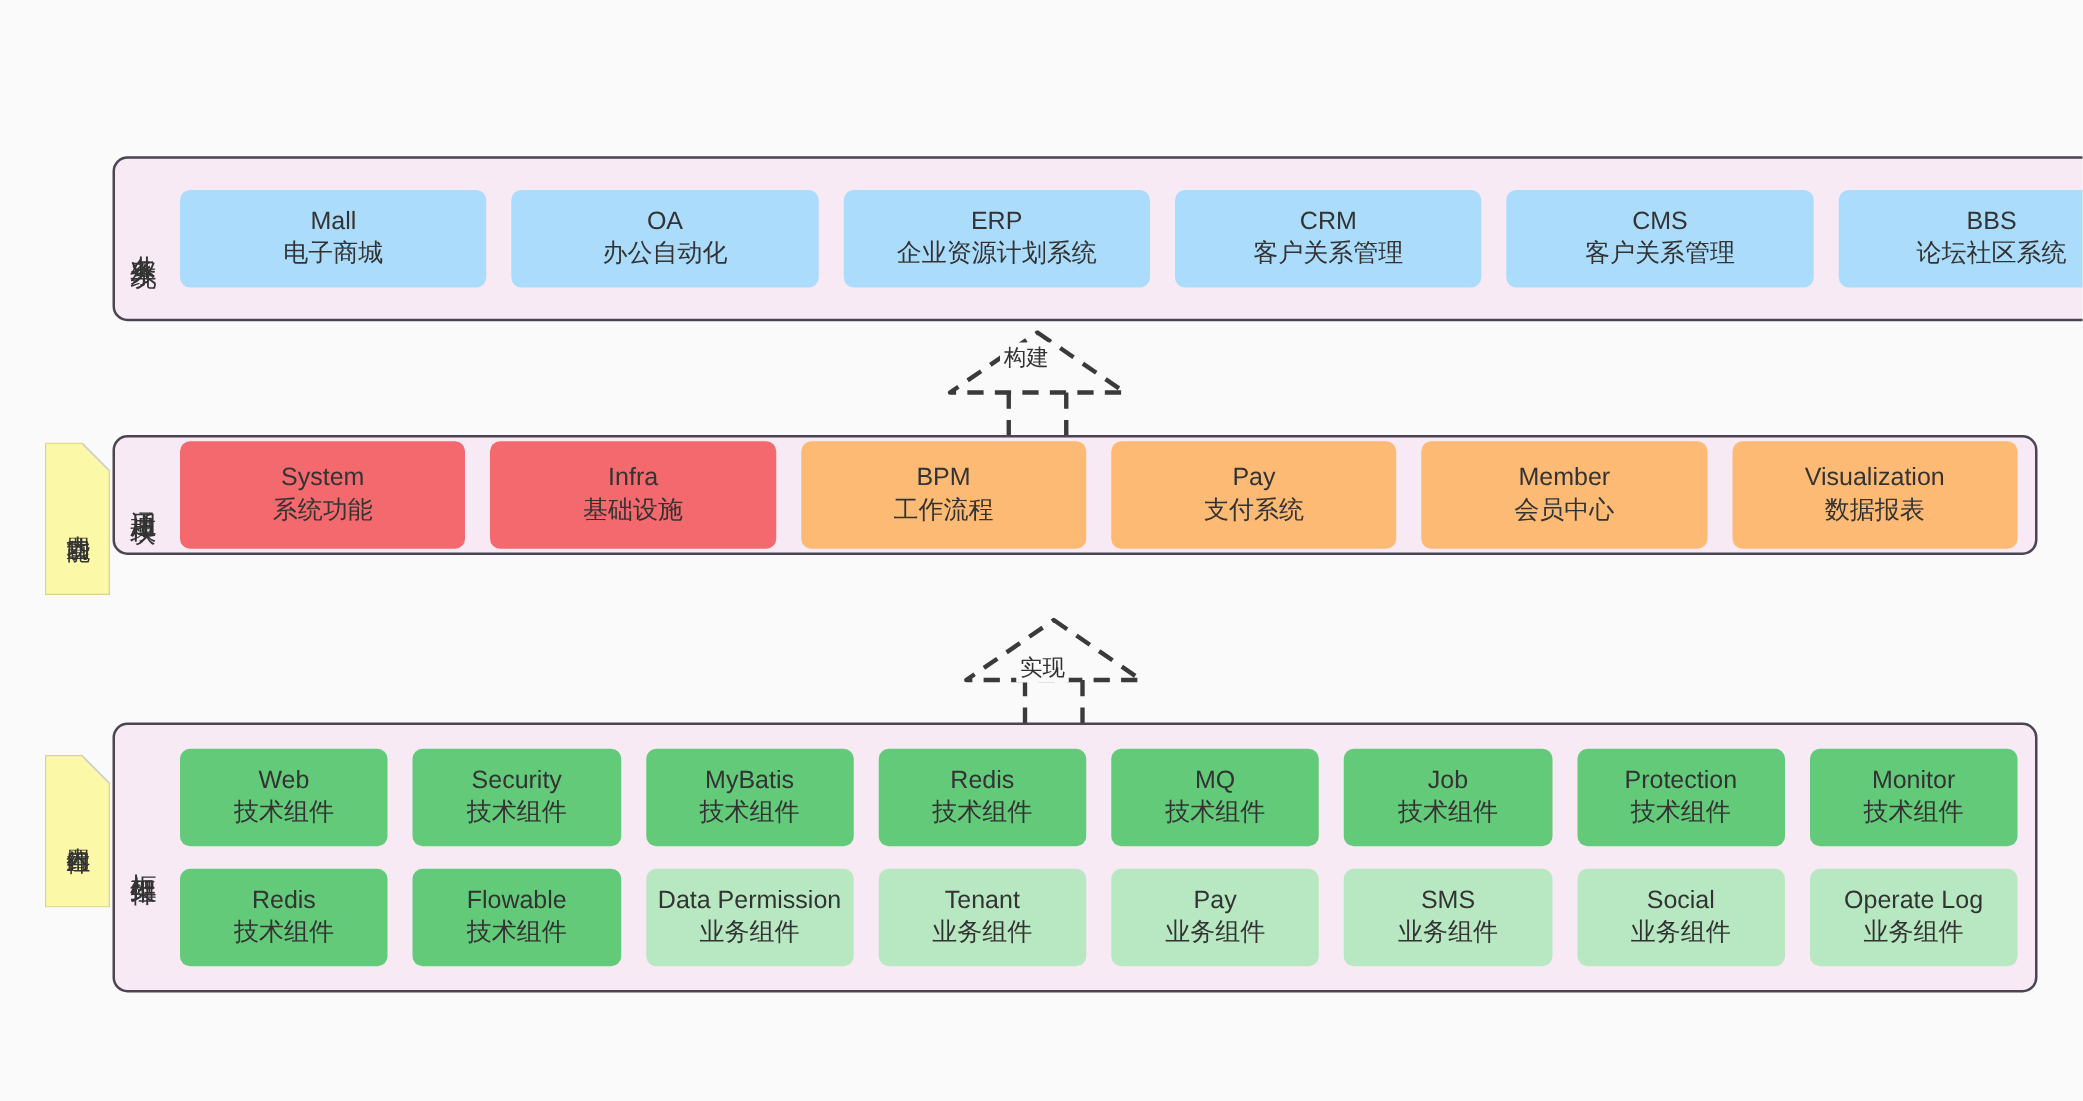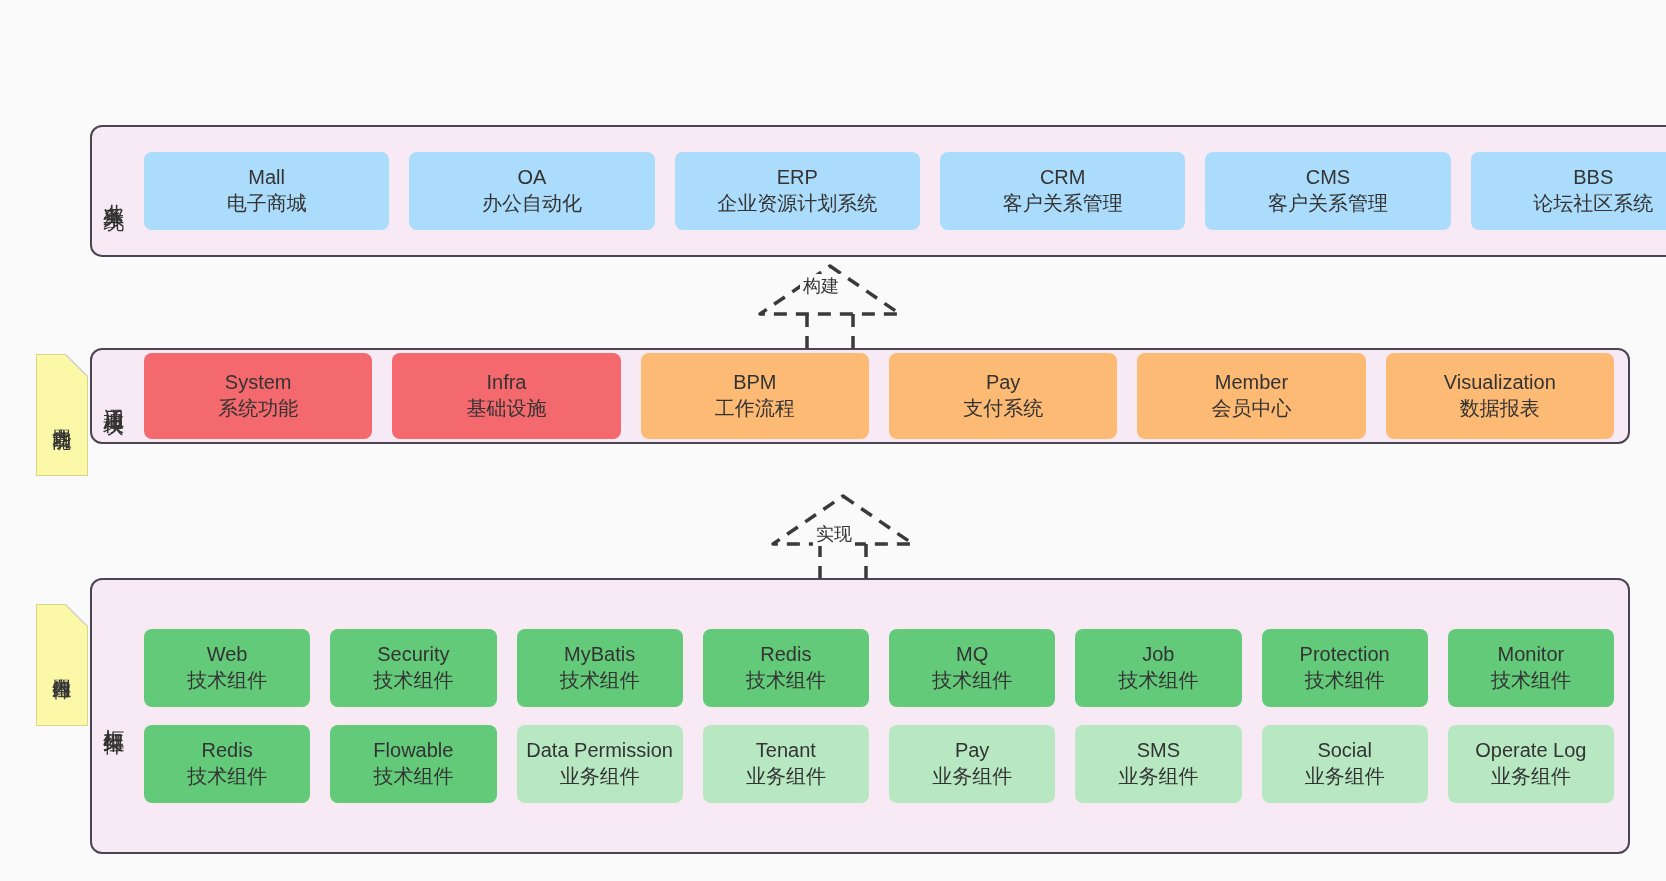--- a/index.html
+++ b/index.html
@@ -219,21 +219,21 @@
       <path d="M 52 52 L 52 88 M 98 52 L 98 88" fill="none" stroke="#3a3a3a" stroke-width="3.5" stroke-dasharray="13,9"></path>
     </svg>
     <div class="arrow-label" style="left:45px; top:30px;">实现</div>
   </div>
 
   <div class="note" id="note-builtin-component" style="left:36px; top:604px; width:52px; height:122px;">
     <span class="fold"></span>
     <span>内置组件</span>
   </div>
 
-  <div class="layer" id="layer-framework-component" style="left:90px; top:578px; width:1540px; height:276px;">
+  <div class="layer" id="layer-framework-component" style="left:90px; top:578px; width:1540px; height:216px;">
     <div class="layer-title">框架组件</div>
     <div class="layer-body">
 
       <div class="row">
         <div class="box green">
           <span class="t-en">Web</span>
           <span class="t-cn">技术组件</span>
         </div>
         <div class="box green">
           <span class="t-en">Security</span>

